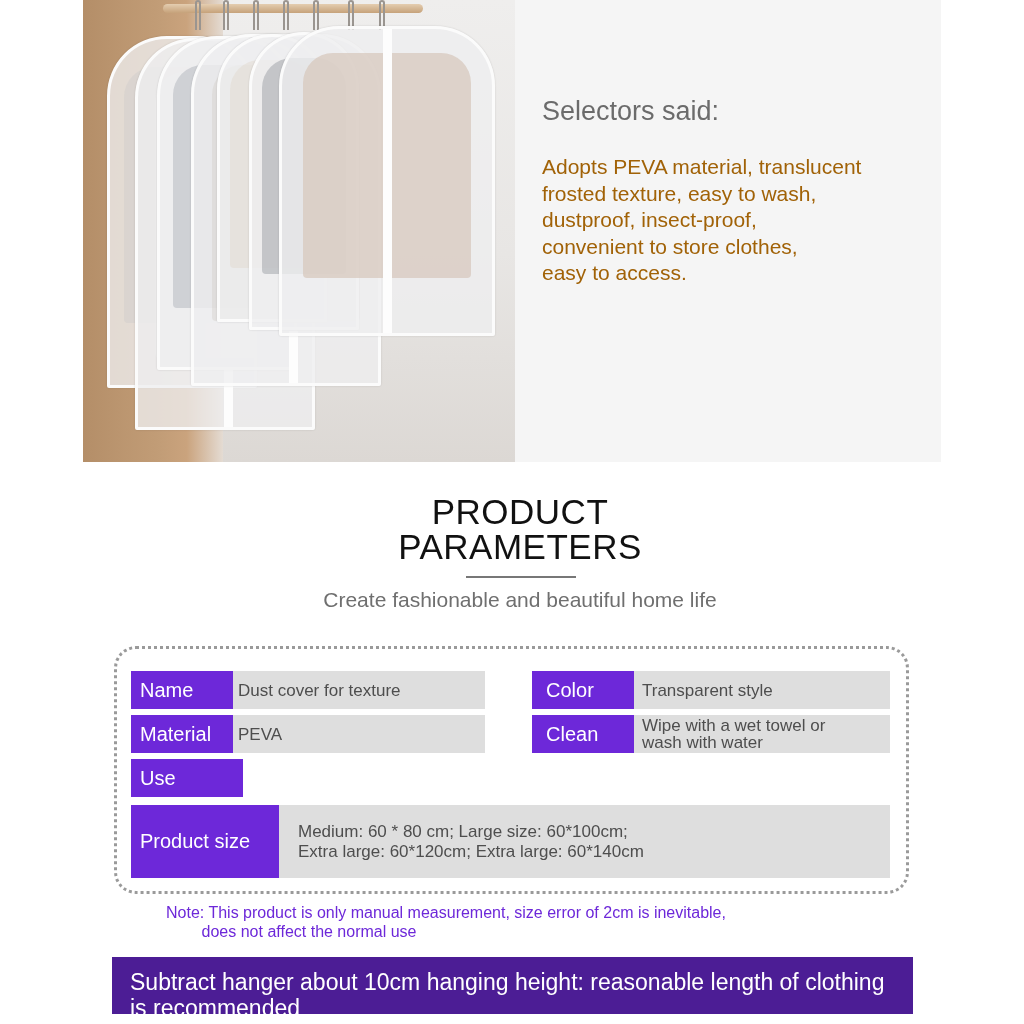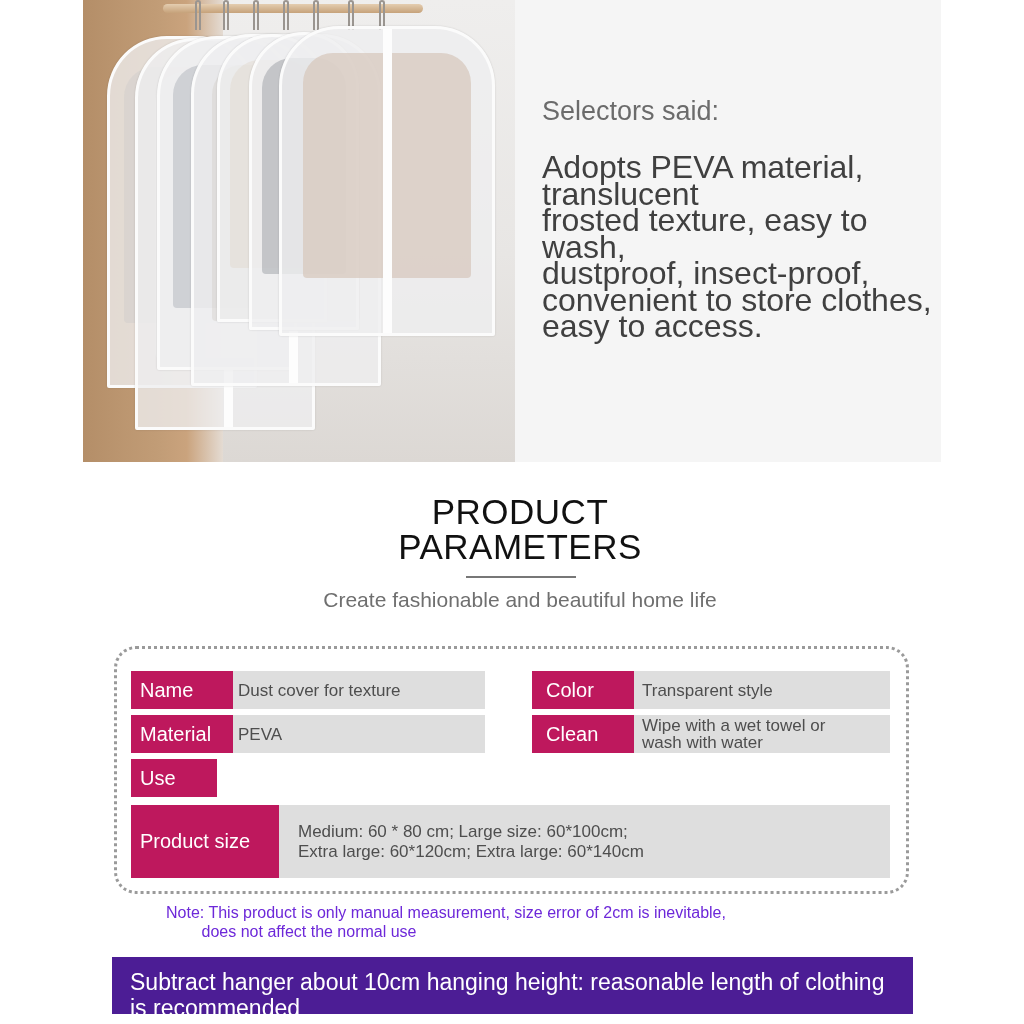--- a/index.html
+++ b/index.html
@@ -19,32 +19,32 @@
   .hook { position: absolute; top: 0; width: 6px; height: 30px; border: 2px solid #9a9590; border-bottom: none; border-radius: 4px 4px 0 0; }
   .cover {
     position: absolute; border: 3px solid #fbfbfb; border-radius: 60px 60px 2px 2px;
     background: rgba(238,238,240,0.78);
     box-shadow: 0 0 2px rgba(0,0,0,0.15);
   }
   .cover .shirt { position: absolute; left: 10%; top: 8%; width: 80%; height: 74%; border-radius: 30px 30px 4px 4px; }
   .cover .zip { position: absolute; left: 50%; top: 0; width: 9px; height: 100%; margin-left: -4px; background: #fdfdfd; }
   .side-panel { position: absolute; left: 432px; top: 0; width: 426px; height: 462px; background: #f5f5f5; }
   .side-title { position: absolute; left: 27px; top: 96px; font-size: 27px; color: #6b6b6b; }
-  .side-body { position: absolute; left: 27px; top: 154px; width: 400px; font-size: 32px; line-height: 26.5px; color: #404040; white-space: pre-line; }
+  .side-body { position: absolute; left: 27px; top: 154px; width: 400px; font-size: 21px; line-height: 26.5px; color: #a16207; white-space: pre-line; }
 
   
   .heading { position: absolute; left: 0; top: 494px; width: 1040px; text-align: center; font-size: 35px; line-height: 35px; color: #111; letter-spacing: 0.5px; }
   .heading-rule { position: absolute; left: 466px; top: 576px; width: 110px; height: 2px; background: #777; }
   .subheading { position: absolute; left: 0; top: 588px; width: 1040px; text-align: center; font-size: 21px; color: #6f6f6f; }
 
   
   .params { position: absolute; left: 114px; top: 646px; width: 795px; height: 248px;
     border: 3px dotted #9a9a9a; border-radius: 22px; }
   .row { position: absolute; display: flex; height: 38px; }
-  .row .k { background: #be185d; color: #fff; font-size: 20px; display: flex; align-items: center; padding-left: 9px; }
+  .row .k { background: #6d28d9; color: #fff; font-size: 20px; display: flex; align-items: center; padding-left: 9px; }
   .row .v { background: #dedede; color: #4e4e4e; font-size: 17px; display: flex; align-items: center; padding-left: 5px; line-height: 17px; }
 
   .note { position: absolute; left: 166px; top: 903px; font-size: 16px; line-height: 19px; color: #6d28d9; white-space: pre; }
   .banner { position: absolute; left: 112px; top: 957px; width: 801px; height: 57px; background: #4c1d95;
     color: #fff; font-size: 23px; line-height: 26px; padding: 12px 18px; }
 </style>
 </head>
 <body>
 
 <div class="hero">
@@ -106,21 +106,21 @@
 
 <div class="row" style="left:131px;top:671px;width:354px">
   <div class="k" style="width:102px">Name</div>
   <div class="v" style="flex:1">Dust cover for texture</div>
 </div>
 <div class="row" style="left:131px;top:715px;width:354px">
   <div class="k" style="width:102px">Material</div>
   <div class="v" style="flex:1">PEVA</div>
 </div>
 <div class="row" style="left:131px;top:759px;width:354px">
-  <div class="k" style="width:86px">Use</div>
+  <div class="k" style="width:112px">Use</div>
 </div>
 <div class="row" style="left:532px;top:671px;width:358px">
   <div class="k" style="width:102px;padding-left:14px">Color</div>
   <div class="v" style="flex:1;padding-left:8px">Transparent style</div>
 </div>
 <div class="row" style="left:532px;top:715px;width:358px">
   <div class="k" style="width:102px;padding-left:14px">Clean</div>
   <div class="v" style="flex:1;white-space:pre-line;padding-left:8px">Wipe with a wet towel or
 wash with water</div>
 </div>

